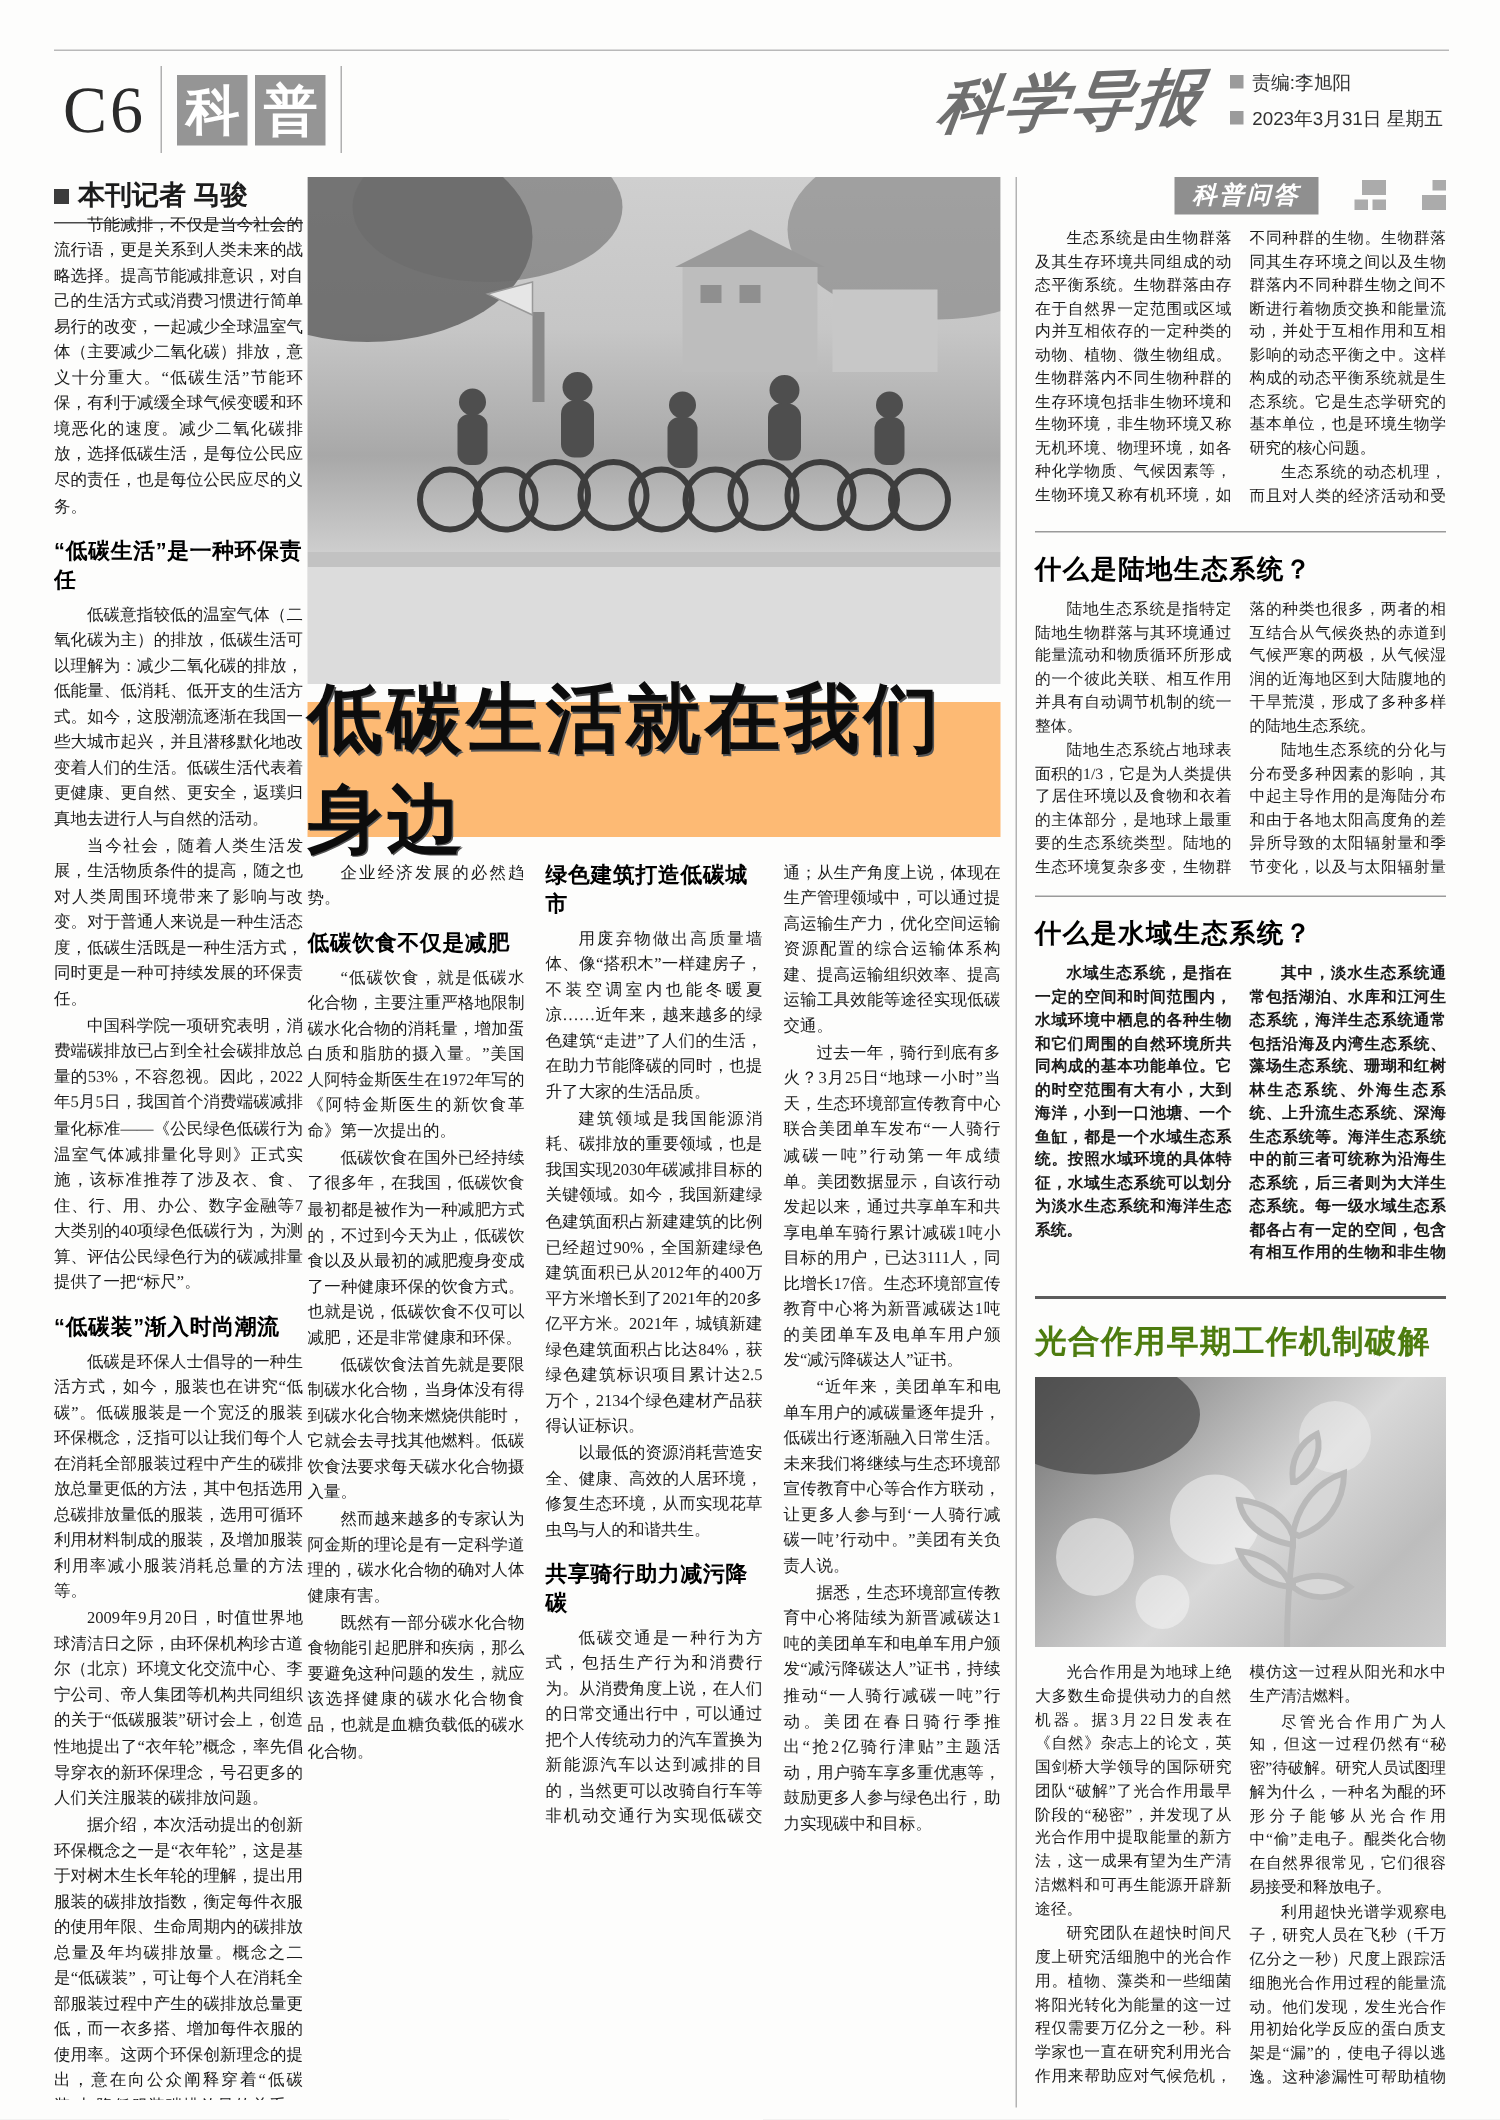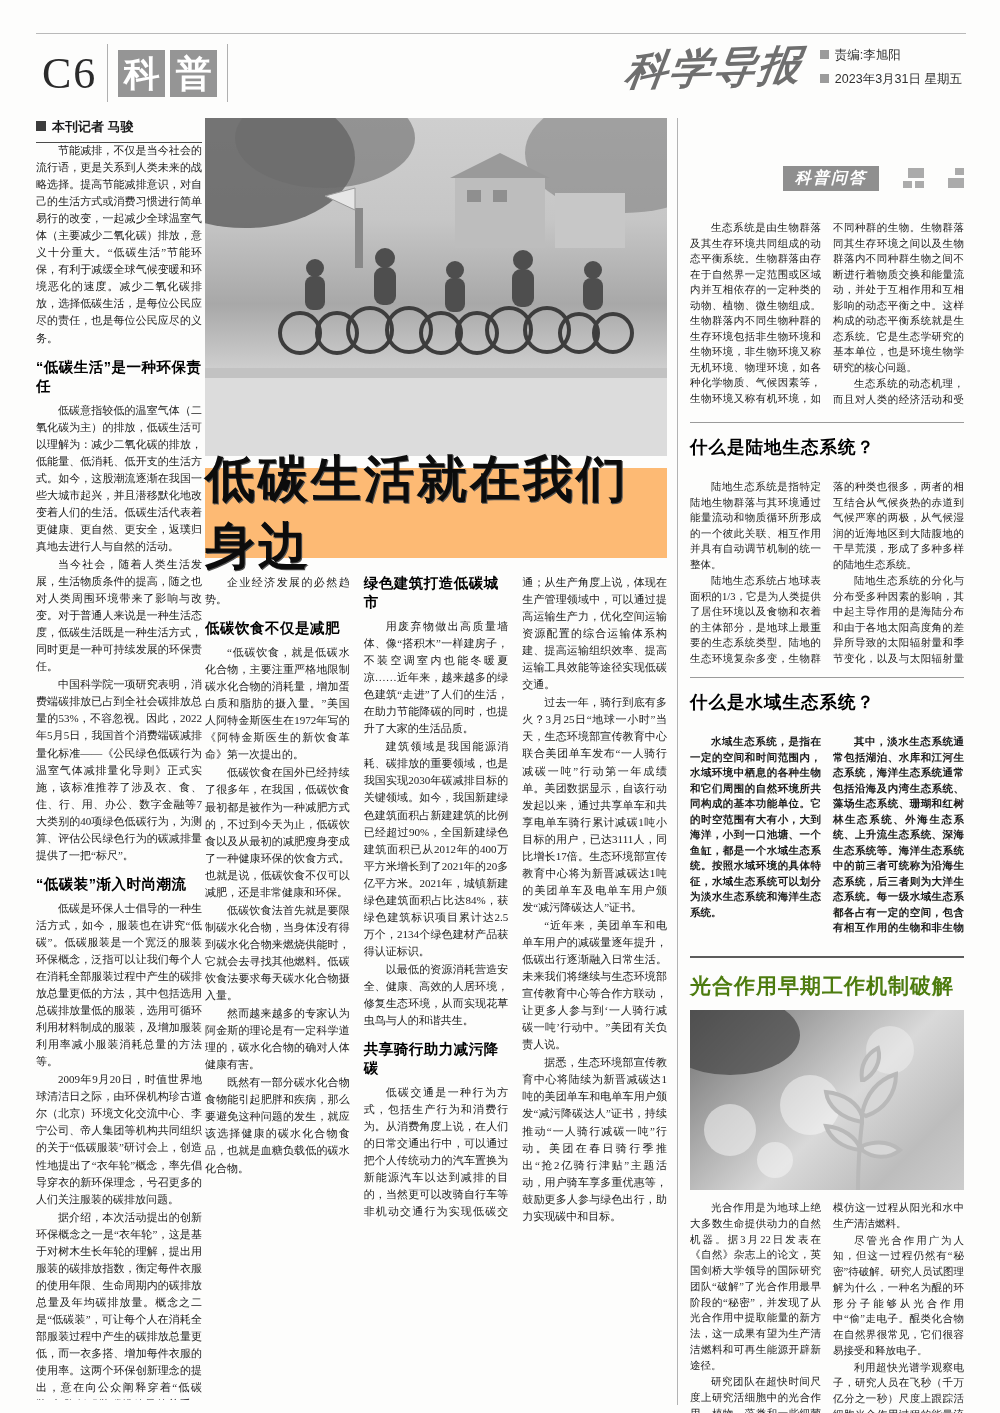--- a/index.html
+++ b/index.html
@@ -13,51 +13,51 @@
   .sec-boxes{display:flex;gap:5px;}
   .sec-box{width:47px;height:47px;background:#959595;color:#fff;font-weight:700;font-size:36px;
            line-height:47px;text-align:center;font-family:"Liberation Sans",sans-serif;}
   .header-right{position:absolute;right:38px;top:40px;display:flex;align-items:center;gap:18px;}
   .masthead{font-size:42px;color:#6f6f6f;font-weight:700;font-style:italic;transform:skewX(-10deg) rotate(-2deg);
             font-family:"DejaVu Serif",serif;letter-spacing:2px;}
   .pub-meta{font-size:12.5px;color:#2f2f2f;line-height:1.9;font-family:"Liberation Sans",sans-serif;}
   .bullet{display:inline-block;width:9px;height:9px;background:#9b9b9b;margin-right:6px;}
   
   .byline-row{position:absolute;left:36px;top:118px;width:166px;border-bottom:1px solid #4a4a4a;
-              padding-bottom:6px;font-size:13px;font-weight:700;font-family:"Liberation Sans",sans-serif;}
+              padding-bottom:6px;font-size:18px;font-weight:700;font-family:"Liberation Sans",sans-serif;}
   .byline-row .bullet{background:#3c3c3c;width:10px;height:10px;}
   .left-col{position:absolute;left:36px;top:142px;width:166px;height:1258px;overflow:hidden;}
   .article p{text-indent:2em;text-align:justify;font-size:11px;line-height:1.55;margin:0 0 1px;color:#1b1b1b;}
   .article h3{font-size:14.5px;margin:11px 0 6px;color:#000;font-family:"Liberation Sans",sans-serif;letter-spacing:.5px;}
   
   .photo{position:absolute;left:205px;top:118px;width:462px;height:338px;overflow:hidden;
          background:linear-gradient(#cfcfcf 0%,#c6c6c6 30%,#a8a8a8 55%,#d6d6d6 78%,#e3e3e3 100%);}
   .photo svg{display:block;width:100%;height:100%;}
   .headline-band{position:absolute;left:205px;top:468px;width:462px;height:90px;background:#fdba74;
                  display:flex;align-items:center;justify-content:center;}
   .headline{font-size:50px;font-weight:900;letter-spacing:3px;color:#0c0c0c;
             font-family:"Liberation Sans",sans-serif;text-shadow:1px 1px 0 #555;}
   .feature-cols{position:absolute;left:205px;top:574px;width:462px;height:831px;overflow:hidden;
                 column-count:3;column-gap:14px;}
   .feature-cols h3{break-after:avoid;}
   
   .divider-v{position:absolute;left:677px;top:118px;width:1px;height:1287px;background:#b3b3b3;}
   .right-panel{position:absolute;left:690px;top:118px;width:274px;}
-  .badge-row{display:flex;justify-content:flex-end;align-items:flex-start;gap:24px;height:30px;margin-top:48px;}
+  .badge-row{display:flex;justify-content:flex-end;align-items:flex-start;gap:24px;height:30px;}
   .badge{background:#8f8f8f;color:#fff;font-size:16px;font-weight:700;font-style:italic;
          padding:2px 12px;font-family:"Liberation Sans",sans-serif;letter-spacing:2px;}
   .deco{display:flex;flex-direction:column;gap:3px;margin-top:2px;}
   .deco-row{display:flex;gap:3px;justify-content:flex-end;}
   .sq{background:#ababab;display:inline-block;}
   .sq.big{width:16px;height:10px;}
   .sq.small{width:9px;height:7px;}
   .qa-section{border-bottom:1px solid #9a9a9a;padding:4px 0 10px;}
   .q-title{font-size:17.5px;font-weight:700;margin:8px 0 8px;color:#000;
            font-family:"Liberation Sans",sans-serif;letter-spacing:1px;}
-  .q-body{column-count:2;column-gap:12px;overflow:hidden;margin-top:20px;}
+  .q-body{column-count:2;column-gap:12px;overflow:hidden;}
   .q-body p{font-size:10.5px;line-height:1.48;}
   .q1 .q-body{height:192px;} .q2 .q-body{height:188px;} .q3 .q-body{height:212px;font-weight:bold;}
   .q3{border-bottom:2px solid #5c5c5c;}
   .ps-title{font-size:21px;font-weight:800;margin:14px 0 10px;color:#4d7c0f;
             font-family:"Liberation Sans",sans-serif;letter-spacing:1px;}
   .ps-photo{width:274px;height:180px;overflow:hidden;
             background:linear-gradient(135deg,#6e6e6e 0%,#9e9e9e 25%,#d9d9d9 55%,#bdbdbd 80%,#cdcdcd 100%);}
   .ps-photo svg{display:block;width:100%;height:100%;}
   .ps-body{margin-top:10px;column-count:2;column-gap:12px;height:298px;overflow:hidden;}
   .ps-body p{font-size:10.5px;line-height:1.5;}

